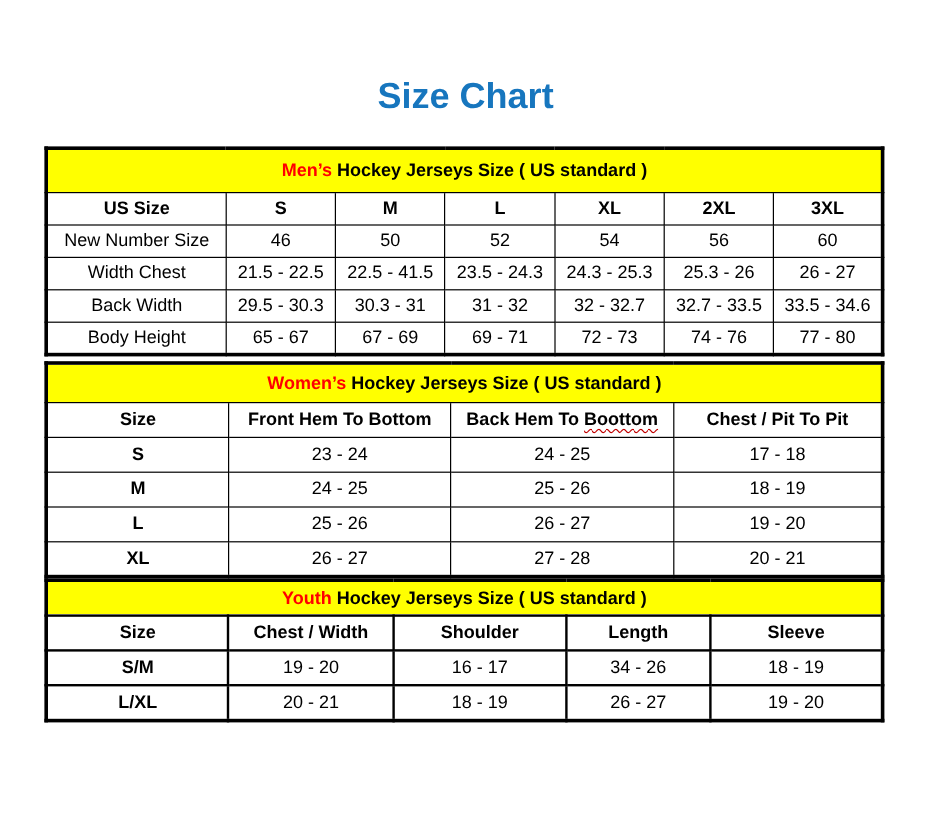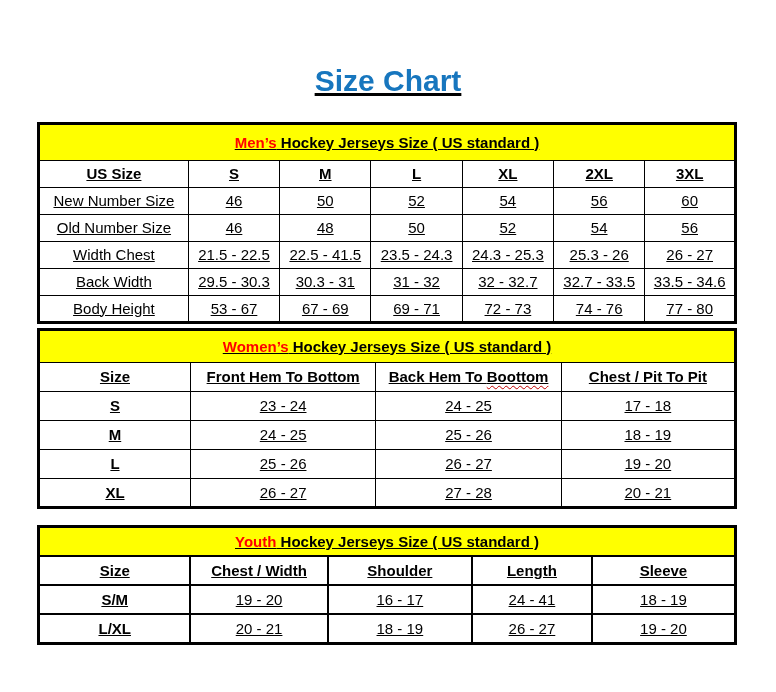--- a/index.html
+++ b/index.html
@@ -9,21 +9,20 @@
     color: #000000;
   }
   .page {
     position: relative;
     width: 776px;
     height: 692px;
     background: #ffffff;
     overflow: hidden;
     box-sizing: border-box;
     padding-top: 62px;
-    text-decoration: underline;
   }
   .page-title {
     margin: 0 0 22px 0;
     text-align: center;
     font-size: 30px;
     line-height: 1.25;
     font-weight: bold;
     color: #1776be;
   }
   .tables-wrap {
@@ -55,21 +54,21 @@
   td.col-header { font-weight: bold; }
   td.row-label-bold { font-weight: bold; }
   tr.banner-row-mens  { height: 37px; }
   tr.banner-row-womens{ height: 33px; }
   tr.banner-row-youth { height: 30px; }
   table.t-mens   tr.data-row { height: 27px; }
   table.t-womens tr.data-row { height: 29px; }
   table.t-youth  tr.data-row { height: 29px; }
   table.t-youth  td { border-width: 2px; }
   table.t-mens   { margin-bottom: 4px; }
-  table.t-womens { margin-bottom: 16px; }
+  table.t-womens { margin-bottom: 0; }
   .squiggle {
     text-decoration: underline;
     text-decoration-style: wavy;
     text-decoration-color: #c00000;
     text-decoration-thickness: 1px;
     text-underline-offset: 3px;
   }
 </style>
 </head>
 <body>
@@ -104,49 +103,40 @@
           <tr class="data-row">
             <td class="row-label">New Number Size</td>
             <td>46</td>
             <td>50</td>
             <td>52</td>
             <td>54</td>
             <td>56</td>
             <td>60</td>
           </tr>
           <tr class="data-row">
-            <td class="row-label">Old Number Size</td>
-            <td>46</td>
-            <td>48</td>
-            <td>50</td>
-            <td>52</td>
-            <td>54</td>
-            <td>56</td>
-          </tr>
-          <tr class="data-row">
             <td class="row-label">Width Chest</td>
             <td>21.5 - 22.5</td>
             <td>22.5 - 41.5</td>
             <td>23.5 - 24.3</td>
             <td>24.3 - 25.3</td>
             <td>25.3 - 26</td>
             <td>26 - 27</td>
           </tr>
           <tr class="data-row">
             <td class="row-label">Back Width</td>
             <td>29.5 - 30.3</td>
             <td>30.3 - 31</td>
             <td>31 - 32</td>
             <td>32 - 32.7</td>
             <td>32.7 - 33.5</td>
             <td>33.5 - 34.6</td>
           </tr>
           <tr class="data-row">
             <td class="row-label">Body Height</td>
-            <td>53 - 67</td>
+            <td>65 - 67</td>
             <td>67 - 69</td>
             <td>69 - 71</td>
             <td>72 - 73</td>
             <td>74 - 76</td>
             <td>77 - 80</td>
           </tr>
         </tbody>
       </table>
     <table class="size-table t-womens">
         <colgroup>
@@ -207,21 +197,21 @@
             <td class="col-header">Size</td>
             <td class="col-header">Chest / Width</td>
             <td class="col-header">Shoulder</td>
             <td class="col-header">Length</td>
             <td class="col-header">Sleeve</td>
           </tr>
           <tr class="data-row">
             <td class="row-label-bold">S/M</td>
             <td>19 - 20</td>
             <td>16 - 17</td>
-            <td>24 - 41</td>
+            <td>34 - 26</td>
             <td>18 - 19</td>
           </tr>
           <tr class="data-row">
             <td class="row-label-bold">L/XL</td>
             <td>20 - 21</td>
             <td>18 - 19</td>
             <td>26 - 27</td>
             <td>19 - 20</td>
           </tr>
         </tbody>

